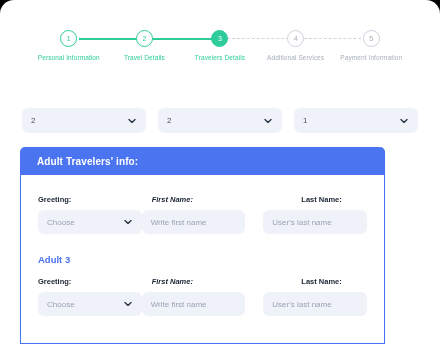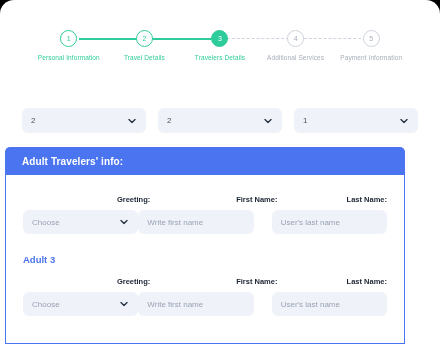--- a/index.html
+++ b/index.html
@@ -128,23 +128,23 @@
     position: absolute;
     right: 10px;
     top: 50%;
     transform: translateY(-50%);
     display: block;
   }
 
   
   .panel {
     position: absolute;
-    left: 5px;
+    left: 20px;
     top: 148px;
-    width: 400px;
+    width: 365px;
     height: 196px;
     border: 1px solid #4a74f0;
     border-top: none;
     border-radius: 6px 6px 0 0;
     background: #ffffff;
   }
   .panel-header {
     height: 28px;
     background: #4a74f0;
     border-radius: 5px 5px 0 0;
@@ -164,29 +164,28 @@
   .adult-group { margin-top: 20px; }
   .adult-title {
     font-size: 9.5px;
     font-weight: bold;
     color: #4a74f0;
     margin-bottom: 12px;
   }
   .field-labels {
     display: flex;
     margin-bottom: 6px;
-    text-align: right;
   }
   .field-label {
     font-size: 7.5px;
     font-weight: bold;
     color: #1b2433;
   }
   .col-1 { width: 128px; }
-  .col-2 { width: 128px; }
+  .col-2 { width: 128px; font-style: italic; }
   .col-3 { width: 110px; padding-left: 36px; }
 
   .field-inputs { display: flex; }
   .fld {
     height: 24px;
     background: #eff2f8;
     border-radius: 6px;
     display: flex;
     align-items: center;
     padding: 0 9px;

